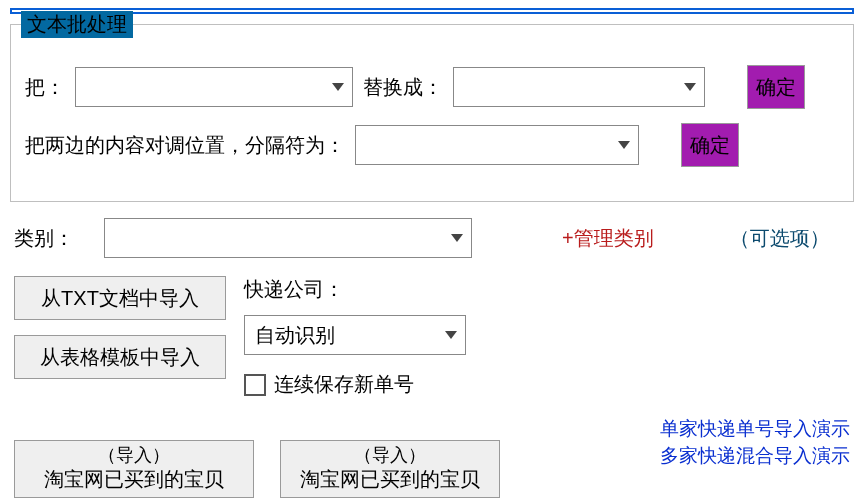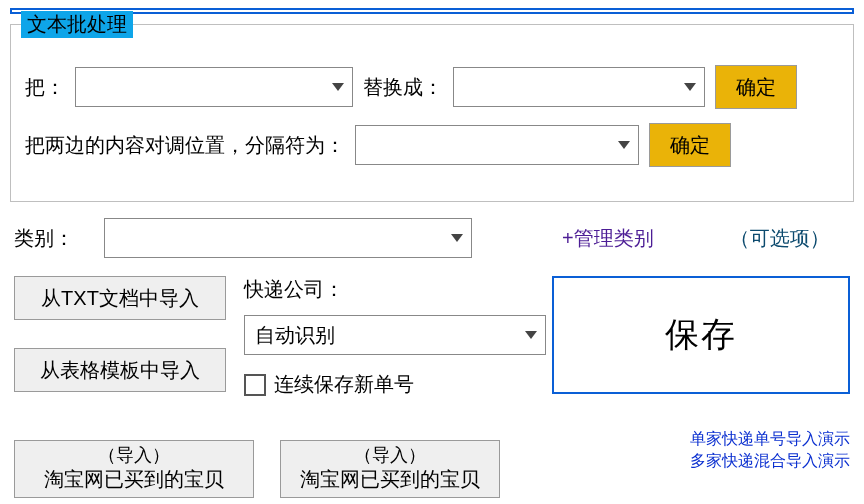--- a/index.html
+++ b/index.html
@@ -25,21 +25,21 @@
   .fieldset {
     border: 1px solid #bfbfbf;
     position: relative;
     padding: 26px 14px 20px 14px;
     margin-bottom: 16px;
   }
   .legend {
     position: absolute;
     top: -14px;
     left: 10px;
-    background: #0ea5e9;
+    background: #0369a1;
     padding: 0 6px;
     font-size: 20px;
   }
   .row {
     display: flex;
     align-items: center;
     margin: 14px 0;
     gap: 10px;
   }
   .lbl { white-space: nowrap; }
@@ -55,45 +55,46 @@
   .combo .val { flex: 1; min-width: 0; }
   .chev {
     width: 0; height: 0;
     border-left: 6px solid transparent;
     border-right: 6px solid transparent;
     border-top: 8px solid #444;
     margin-left: 8px;
   }
   .btn {
     border: 1px solid #9a9a9a;
-    background: #eab308;
+    background: #a21caf;
     height: 44px;
-    padding: 0 20px;
+    padding: 0 8px;
     display: inline-flex;
     align-items: center;
     justify-content: center;
     font-size: 20px;
     cursor: pointer;
     white-space: nowrap;
+    margin-left: 32px;
   }
   .mid-row {
     display: flex;
     align-items: center;
     gap: 30px;
     margin: 8px 4px 18px 4px;
   }
-  .link-like { color: #4c1d95; cursor: pointer; }
+  .link-like { color: #b91c1c; cursor: pointer; }
   .optional { color: #0c4a6e; }
   .lower {
     display: flex;
     gap: 18px;
     align-items: flex-start;
     margin: 0 4px;
   }
-  .col-import { width: 212px; display:flex; flex-direction:column; gap:28px; }
+  .col-import { width: 212px; display:flex; flex-direction:column; gap:15px; }
   .btn2 {
     border: 1px solid #9a9a9a;
     background: #efefef;
     height: 44px;
     display:flex; align-items:center; justify-content:center;
     cursor:pointer;
   }
   .col-express { width: 270px; display:flex; flex-direction:column; gap:12px; }
   .checkbox-row { display:flex; align-items:center; gap:8px; margin-top:4px; }
   .chk {
@@ -125,23 +126,22 @@
     cursor:pointer;
     line-height: 1.2;
     margin-top: 24px;
   }
   .import-block .top { font-size: 18px; }
   .import-block .bot { font-size: 20px; }
   .demo-links {
     margin-left:auto;
     text-align:center;
     color:#0a2fd0;
-    font-size: 16px;
+    font-size: 19px;
     line-height: 1.4;
-    margin-top: 12px;
   }
   .demo-links div { cursor:pointer; }
 </style>
 </head>
 <body>
 
 <div class="app">
   <div class="top-line"></div>
 
   <div class="fieldset">
@@ -184,31 +184,30 @@
   </div>
 
   <div class="lower">
     <div class="col-import">
       <div class="btn2">从TXT文档中导入</div>
       <div class="btn2">从表格模板中导入</div>
     </div>
 
     <div class="col-express">
       <span class="lbl">快递公司：</span>
-      <div class="combo" style="width:302px">
+      <div class="combo" style="width:222px">
         <span class="val">自动识别</span>
         <span class="chev"></span>
       </div>
       <div class="checkbox-row">
         <span class="chk"></span>
         <span>连续保存新单号</span>
       </div>
     </div>
 
-    <div class="save-btn">保存</div>
   </div>
 
   <div class="bottom-row">
     <div class="import-block" style="width:240px">
       <div class="top">（导入）</div>
       <div class="bot">淘宝网已买到的宝贝</div>
     </div>
     <div class="import-block" style="width:220px">
       <div class="top">（导入）</div>
       <div class="bot">淘宝网已买到的宝贝</div>

